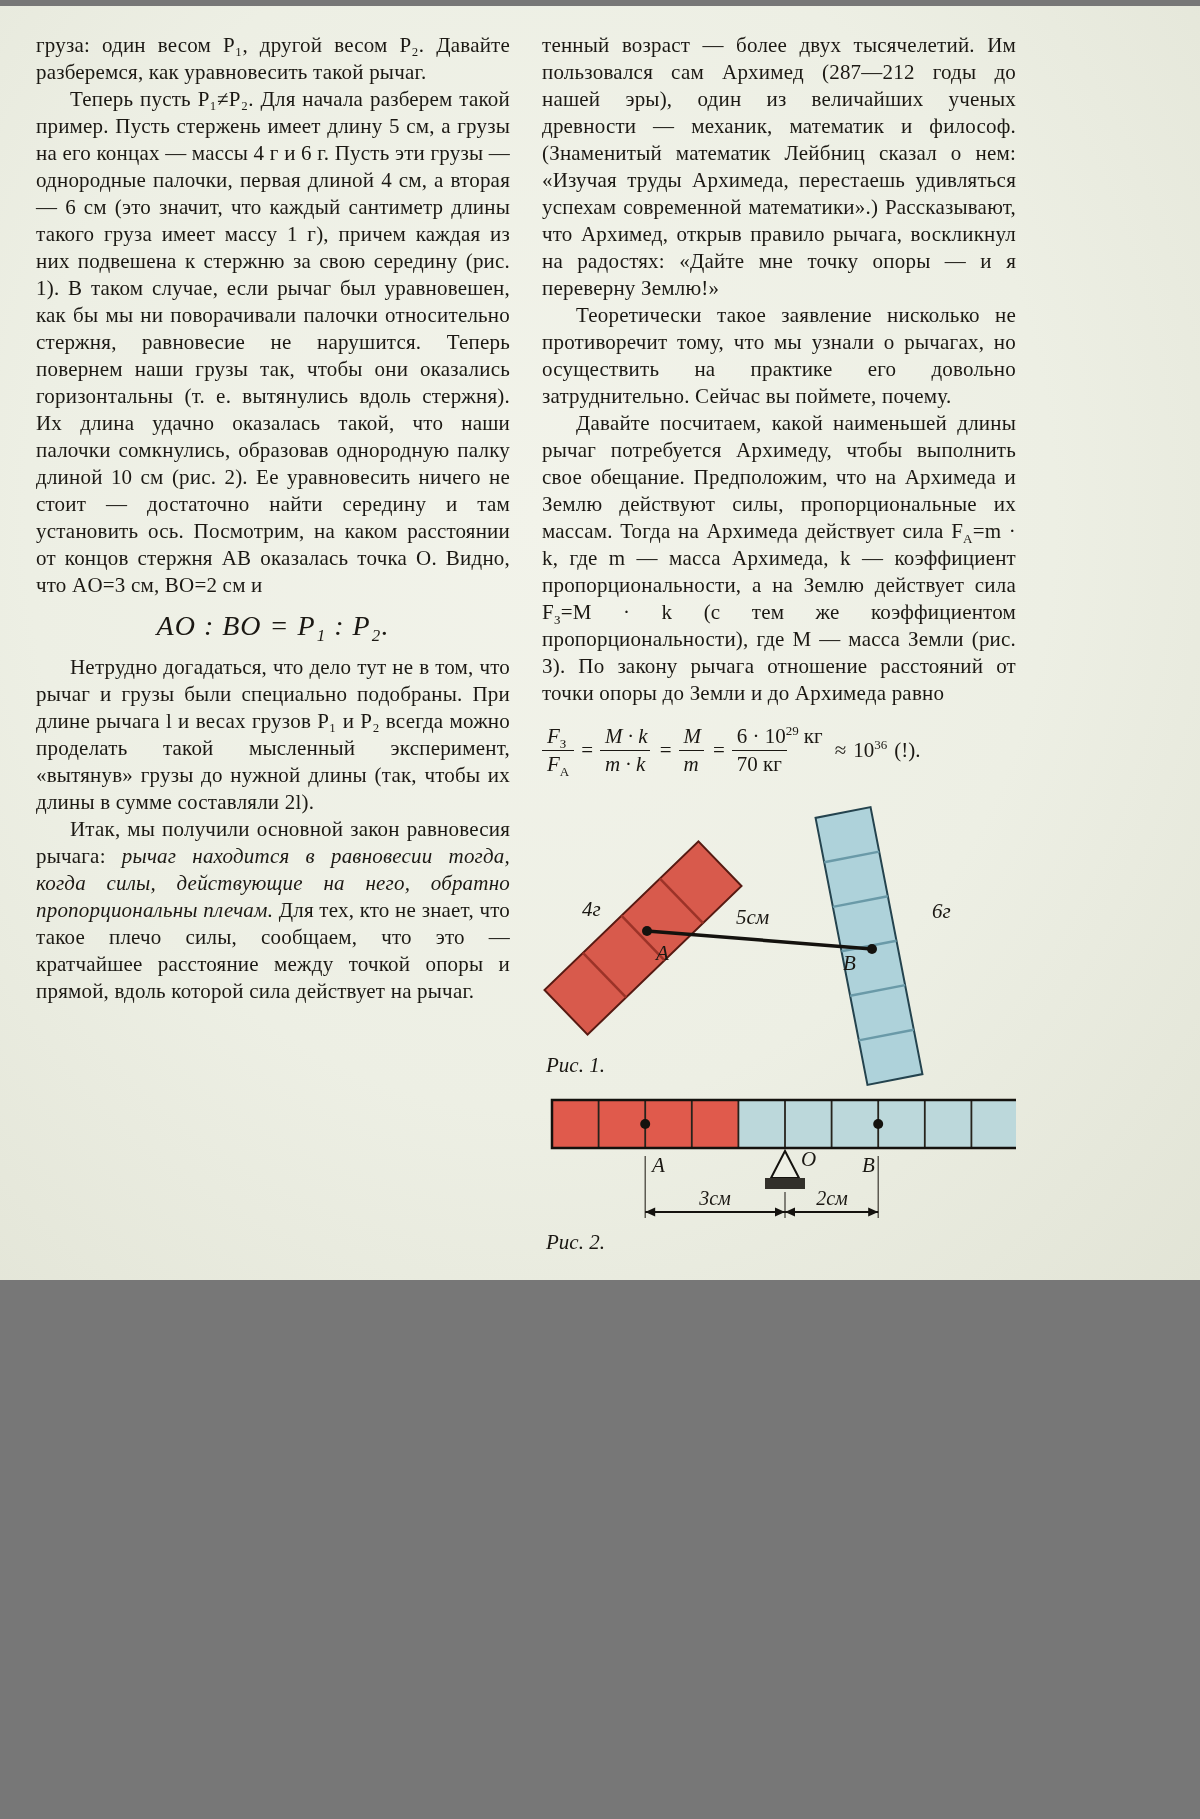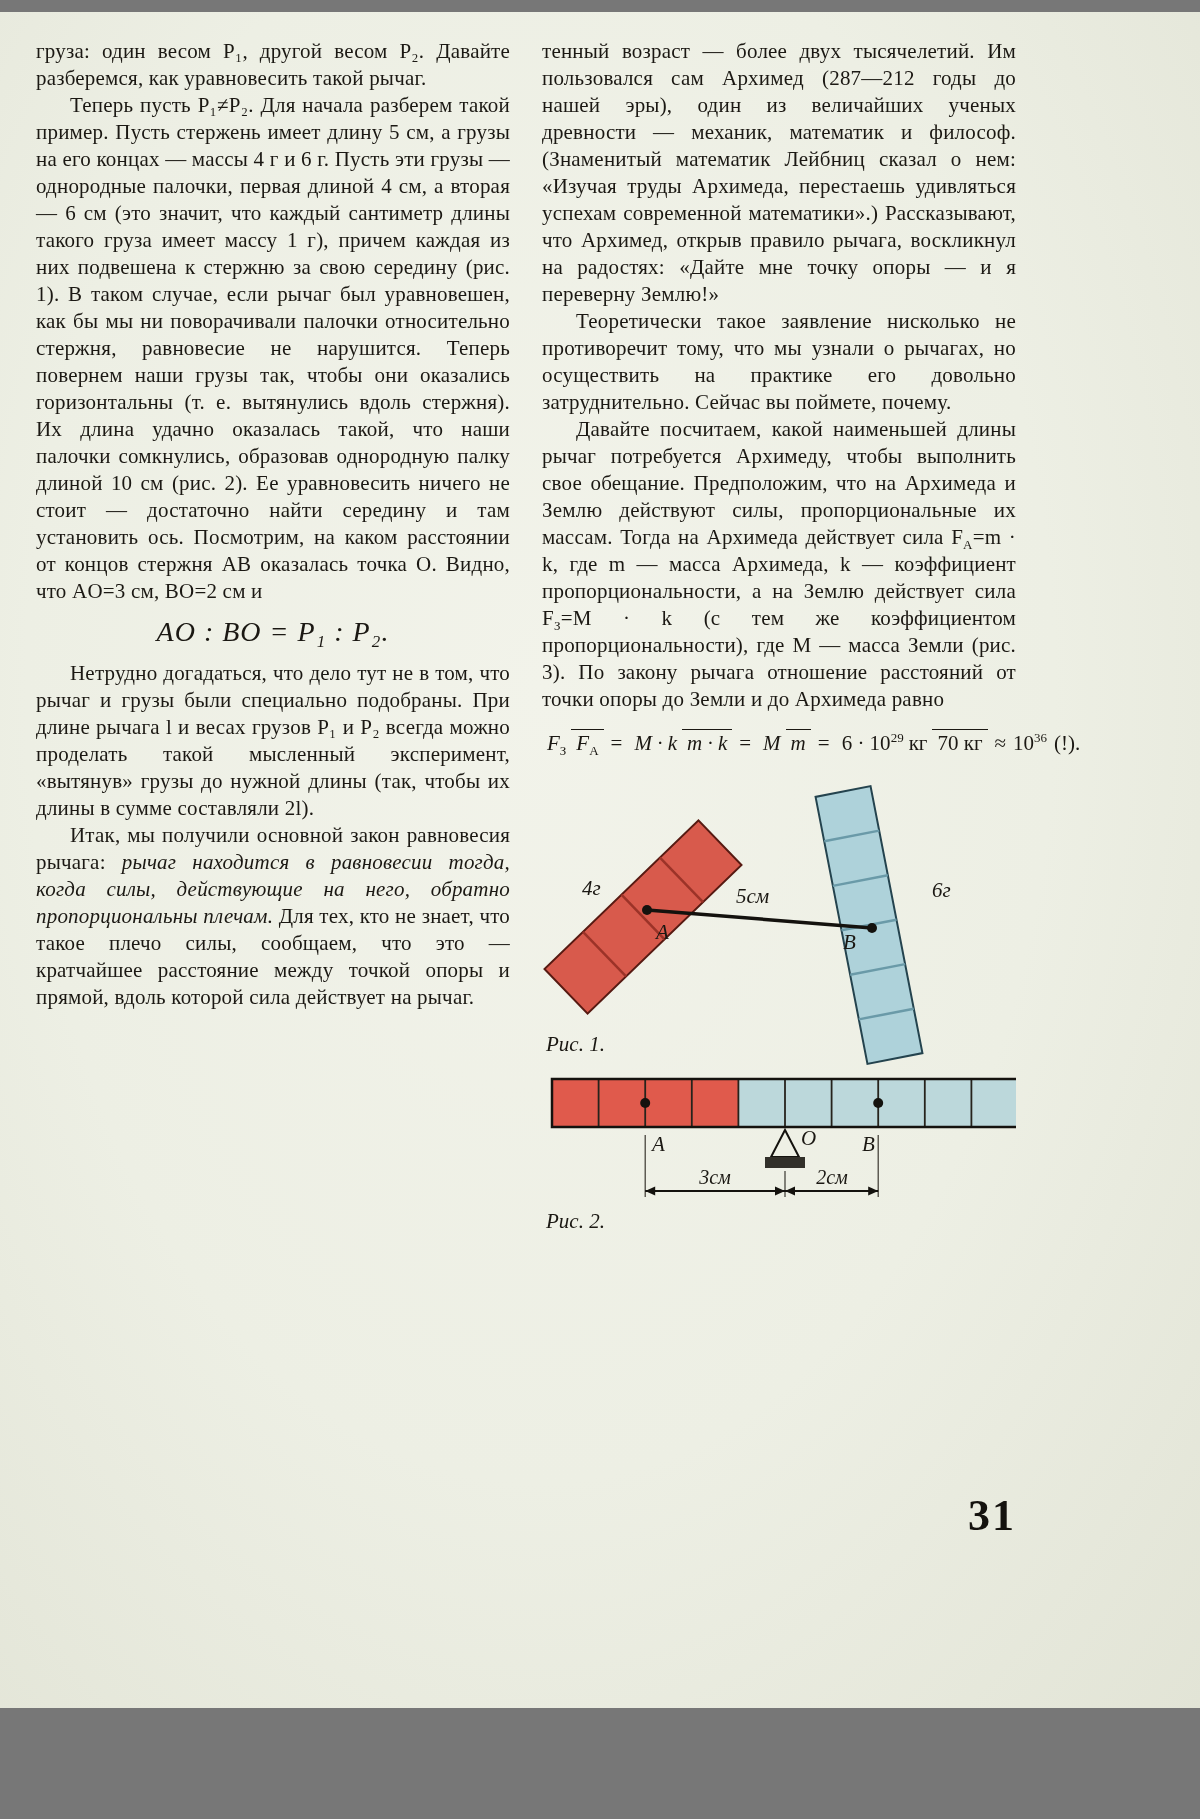--- a/index.html
+++ b/index.html
@@ -1,21 +1,21 @@
 <!DOCTYPE html>
 <html lang="ru"><head>
 <meta charset="utf-8">
 <style>
   * { box-sizing: border-box; }
   html, body { margin: 0; padding: 0; background: #777; }
   .page {
     position: relative;
     width: 1200px;
-    height: 1696px;
-    margin: 12px auto;
+    height: 1274px;
+    margin: 6px auto;
     background: radial-gradient(ellipse at 45% 40%, #f2f3ea 0%, #edefe4 55%, #e2e4d6 100%);
     font-family: "Liberation Serif", serif;
     color: #1b1813;
     overflow: hidden;
   }
   .columns {
     position: absolute;
     top: 26px;
     left: 36px;
     display: flex;
@@ -43,21 +43,21 @@
   }
   .formula-display {
     display: flex;
     align-items: center;
     gap: 7px;
     font-size: 21px;
     margin: 16px 0 10px;
     line-height: 1.1;
   }
   .mi { font-style: italic; }
-  .frac { display: inline-flex; flex-direction: row; align-items: flex-end; }
+  .frac { display: inline-flex; flex-direction: column; align-items: flex-start; }
   .frac .num, .frac .den { padding: 2px 5px; white-space: nowrap; }
   .frac .den { border-top: 1.7px solid #1b1813; }
   .unit { font-style: normal; margin-left: 5px; }
   .fig { display: block; margin: 0; }
   .fig text {
     font-family: "Liberation Serif", serif;
     font-style: italic;
     font-size: 21px;
     fill: #1b1813;
   }

